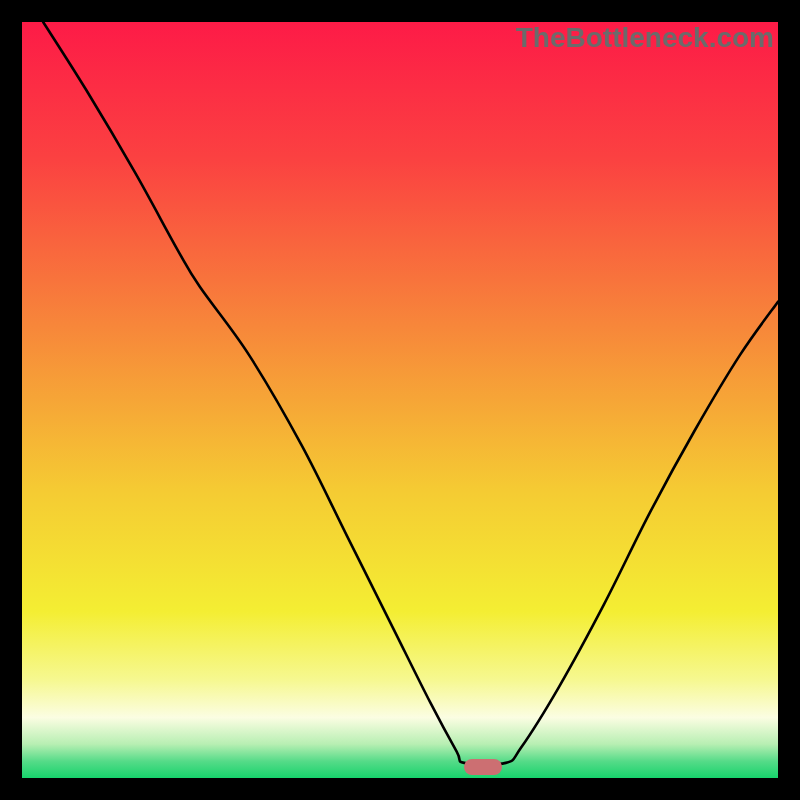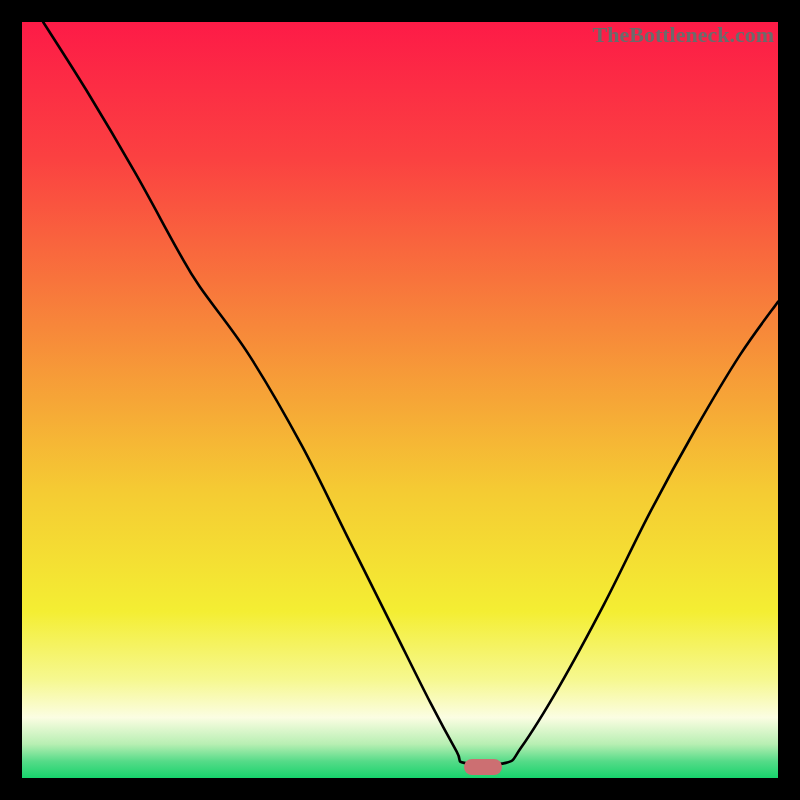--- a/index.html
+++ b/index.html
@@ -22,22 +22,22 @@
     position: absolute;
     left: 0;
     top: 0;
     width: 756px;
     height: 756px;
   }
   .watermark {
     position: absolute;
     top: 0px;
     right: 4px;
-    font-family: Liberation Serif, serif;
-    font-size: 22px;
+    font-family: Liberation Sans, sans-serif;
+    font-size: 28px;
     font-weight: 600;
     color: #6b6b6b;
     user-select: none;
   }
   .marker {
     position: absolute;
     width: 38px;
     height: 16px;
     border-radius: 8px;
     background: #cc6f72;

